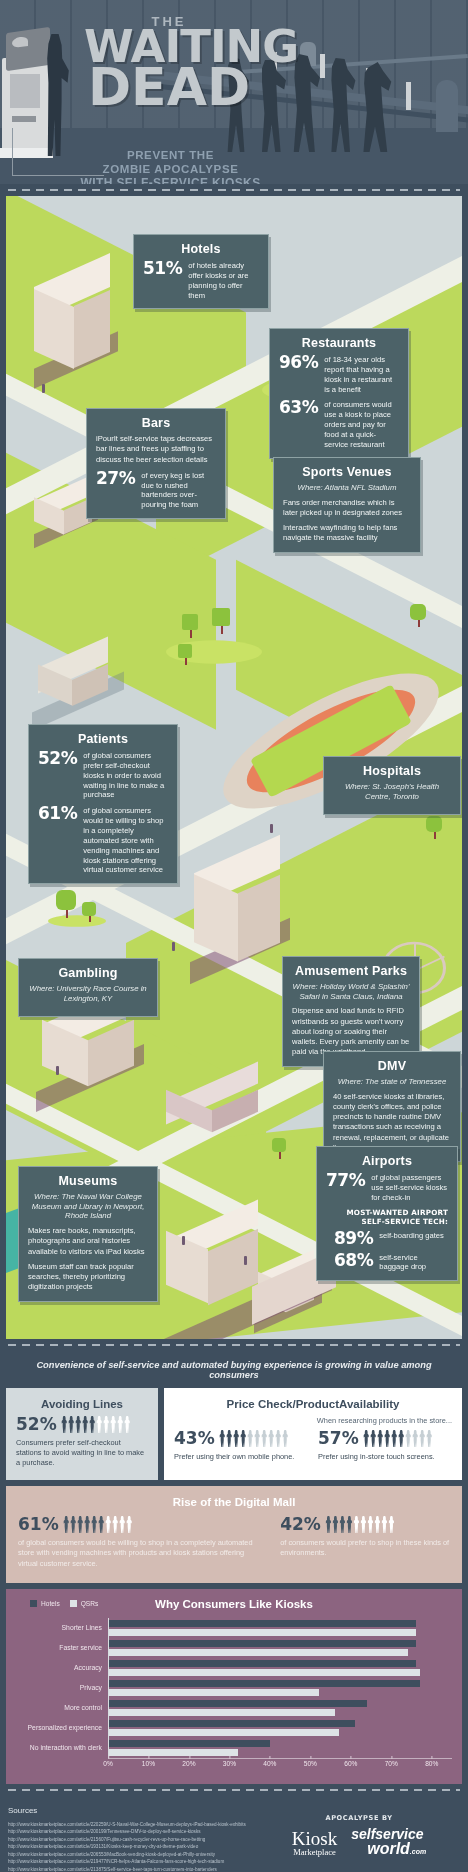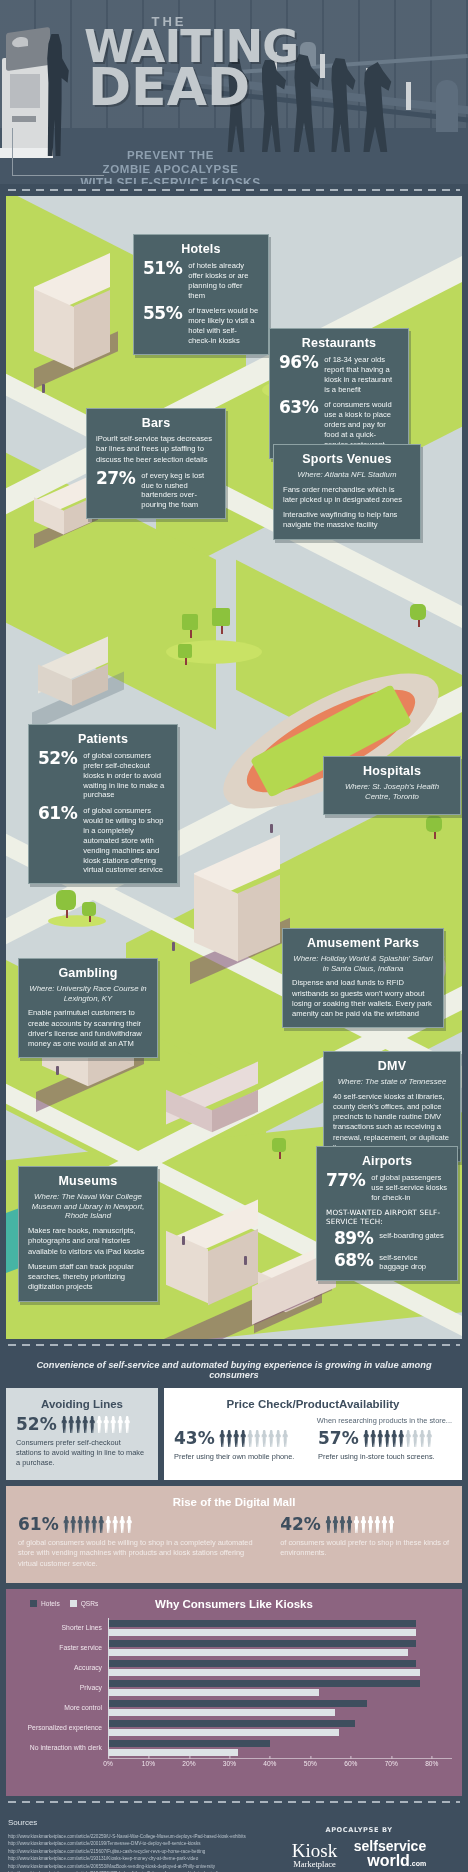--- a/index.html
+++ b/index.html
@@ -252,21 +252,21 @@
   .statrow { display: flex; gap: 6px; margin-bottom: 5px; align-items: flex-start; }
   .statrow:last-child { margin-bottom: 0; }
   .statnum {
     font-family: "DejaVu Sans", sans-serif;
     font-weight: bold; font-size: 17px; line-height: 1; color: #ffffff;
     flex: 0 0 auto; letter-spacing: -0.5px;
   }
   .stattxt { font-size: 7.6px; line-height: 1.3; padding-top: 1px; color:#f1f5f5; }
   .subhead {
     font-family:"DejaVu Sans", sans-serif;
-    font-weight:normal; font-size:7.2px; text-align:left; letter-spacing:.2px;
+    font-weight:bold; font-size:7.2px; text-align:right; letter-spacing:.2px;
     margin:5px 0 4px; color:#ffffff;
   }
 
   
   .statsband {
     margin: 0 6px; background: #3e4e5e; padding-top: 2px;
   }
   .band-title {
     text-align: center; color: #e7ebee; font-style: italic; font-weight: bold;
     font-size: 9.3px; padding: 7px 6px 8px;
@@ -311,21 +311,21 @@
     margin-bottom: 8px;
   }
   .dig-cols { display: flex; gap: 16px; }
   .dig-col { flex: 1; }
   .dig-cap { font-size: 7.4px; line-height: 1.4; color: #f2ece9; }
   .pp.dl { color: #4a5a68; }
   .pp.dw { color: #ffffff; }
 
   
   .chart {
-    margin: 6px 6px 0; background: #8c6480; padding: 9px 10px 24px;
+    margin: 6px 6px 0; background: #8c6480; padding: 9px 10px 12px;
     position: relative;
   }
   .chart h3 {
     text-align: center; color: #ffffff; font-weight: bold; font-size: 11.5px;
     margin-bottom: 8px;
   }
   .legend {
     position: absolute; left: 24px; top: 11px; display: flex; gap: 10px;
     align-items: center;
   }
@@ -369,21 +369,21 @@
   }
   .pres-label {
     font-family:"DejaVu Sans", sans-serif;
     font-size: 6.6px; font-weight: bold; letter-spacing: .6px; color: #e5eaee;
     margin-bottom: 6px;
   }
   .logos { display: flex; align-items: center; justify-content: center; gap: 14px; }
   .logo-kiosk { color: #ffffff; text-align: center; line-height: 1; }
   .logo-kiosk .k1 { font-family: "Liberation Serif", serif; font-size: 19px; }
   .logo-kiosk .k2 { font-family: "Liberation Serif", serif; font-size: 8.5px; }
-  .logo-ssw { color: #ffffff; text-align: right; line-height: .95; }
+  .logo-ssw { color: #ffffff; text-align: left; line-height: .95; font-style: italic; }
   .logo-ssw .s1 { font-size: 14px; font-weight: bold; }
   .logo-ssw .s2 { font-size: 16px; font-weight: bold; margin-left: 16px; }
   .logo-ssw .s3 { font-size: 7px; font-weight: bold; }
 </style>
 </head>
 <body>
 
 <div class="hero">
   <div class="hero-wallpanels"></div>
   <div class="hero-floor"></div>
@@ -573,24 +573,20 @@
   <div class="ped" style="left:176px;top:1040px;"></div>
   <div class="ped" style="left:238px;top:1060px;"></div>
   <div class="ped" style="left:264px;top:628px;"></div>
 
   <div class="card" style="left:127px;top:38px;width:136px;">
     <h3>Hotels</h3>
     <div class="statrow">
       <span class="statnum">51%</span>
       <span class="stattxt">of hotels already offer kiosks or are planning to offer them</span>
     </div>
-    <div class="statrow">
-      <span class="statnum">55%</span>
-      <span class="stattxt">of travelers would be more likely to visit a hotel with self-check-in kiosks</span>
-    </div>
   </div>
 
   <div class="card" style="left:263px;top:132px;width:140px;">
     <h3>Restaurants</h3>
     <div class="statrow">
       <span class="statnum">96%</span>
       <span class="stattxt">of 18-34 year olds report that having a kiosk in a restaurant is a benefit</span>
     </div>
     <div class="statrow">
       <span class="statnum">63%</span>
@@ -600,21 +596,21 @@
 
   <div class="card" style="left:80px;top:212px;width:140px;">
     <h3>Bars</h3>
     <p>iPourIt self-service taps decreases bar lines and frees up staffing to discuss the beer selection details</p>
     <div class="statrow">
       <span class="statnum">27%</span>
       <span class="stattxt">of every keg is lost due to rushed bartenders over-pouring the foam</span>
     </div>
   </div>
 
-  <div class="card" style="left:267px;top:248px;width:148px;">
+  <div class="card" style="left:267px;top:261px;width:148px;">
     <h3>Sports Venues</h3>
     <div class="where">Where: Atlanta NFL Stadium</div>
     <p>Fans order merchandise which is later picked up in designated zones</p>
     <p>Interactive wayfinding to help fans navigate the massive facility</p>
   </div>
 
   <div class="card" style="left:22px;top:528px;width:150px;">
     <h3>Patients</h3>
     <div class="statrow">
       <span class="statnum">52%</span>
@@ -628,24 +624,23 @@
 
   <div class="card" style="left:317px;top:560px;width:138px;">
     <h3>Hospitals</h3>
     <div class="where">Where: St. Joseph's Health Centre, Toronto</div>
   </div>
 
 
   <div class="card" style="left:12px;top:762px;width:140px;">
     <h3>Gambling</h3>
     <div class="where">Where: University Race Course in Lexington, KY</div>
-    <p>Enable parimutuel customers to create accounts by scanning their driver's license and fund/withdraw money as one would at an ATM</p>
-  </div>
-
-  <div class="card" style="left:276px;top:732px;width:162px;">
+  </div>
+
+  <div class="card" style="left:276px;top:760px;width:138px;">
     <h3>Amusement Parks</h3>
     <div class="where">Where: Holiday World &amp; Splashin' Safari in Santa Claus, Indiana</div>
     <p>Dispense and load funds to RFID wristbands so guests won't worry about losing or soaking their wallets. Every park amenity can be paid via the wristband</p>
   </div>
 
   <div class="card" style="left:317px;top:855px;width:138px;">
     <h3>DMV</h3>
     <div class="where">Where: The state of Tennessee</div>
     <p>40 self-service kiosks at libraries, county clerk's offices, and police precincts to handle routine DMV transactions such as receiving a renewal, replacement, or duplicate license</p>
   </div>

